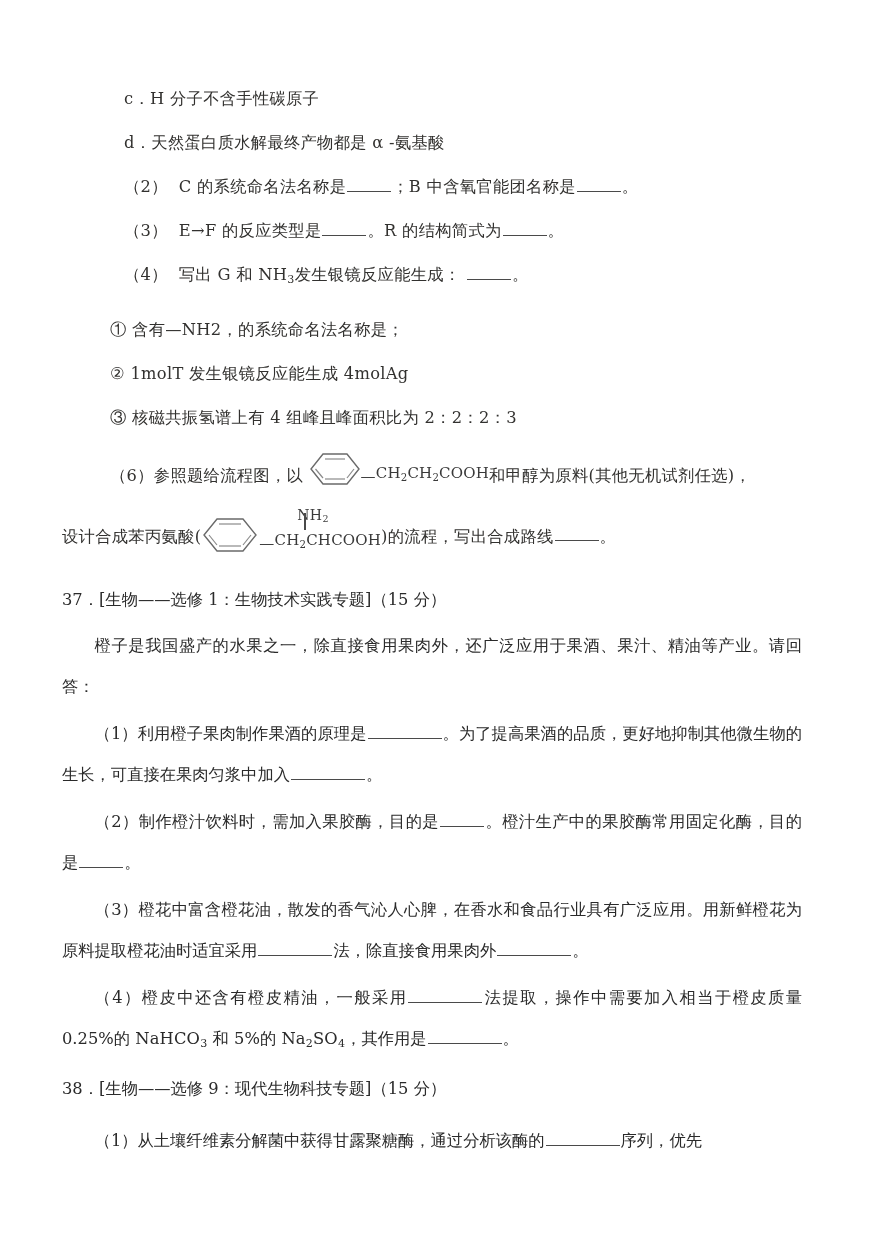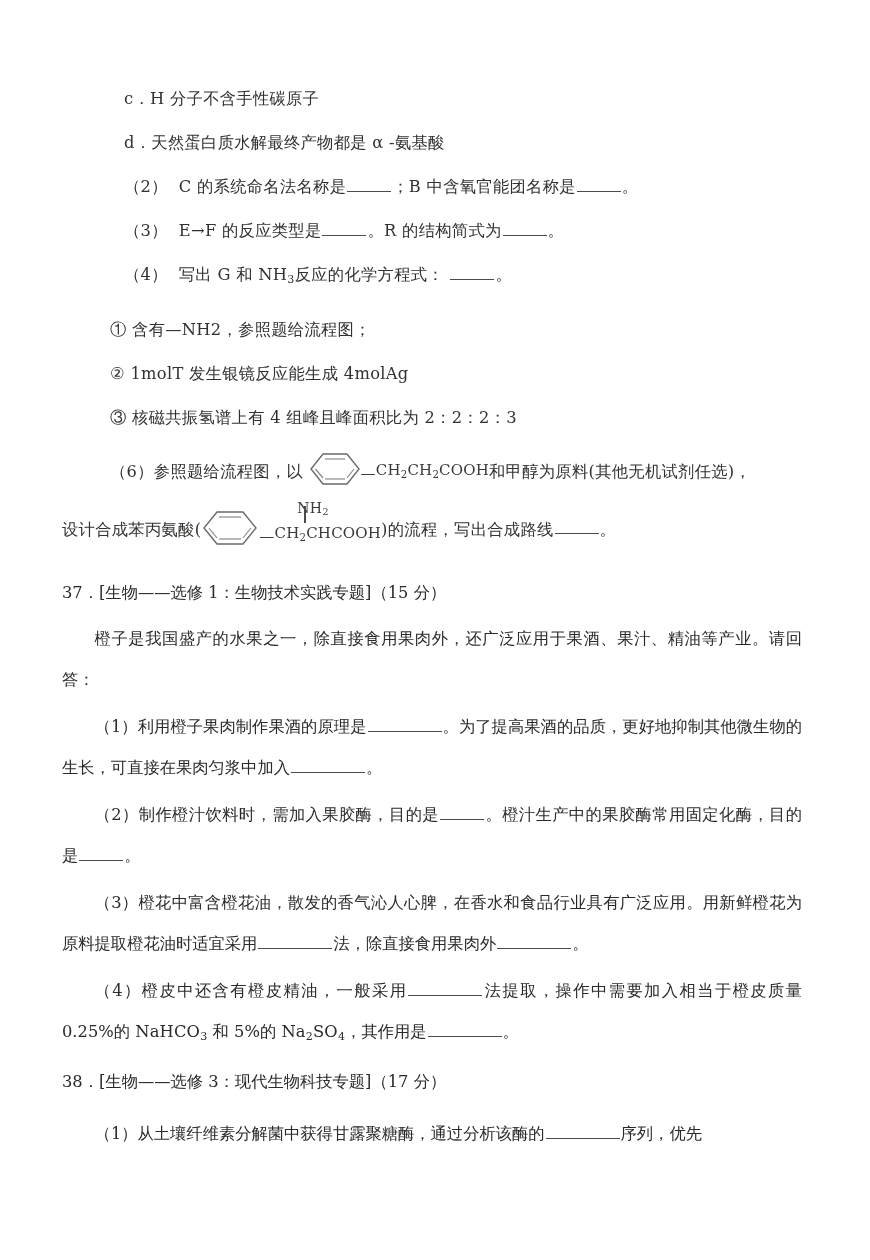--- a/index.html
+++ b/index.html
@@ -133,42 +133,42 @@
       <span>（2）</span>&nbsp;&nbsp;<span>C 的系统命名法名称是</span><span class="blank b-sm"></span><span>；B 中含氧官能团名称是</span><span class="blank b-sm"></span><span>。</span>
     </div>
     <div class="gap-s"></div>
 
     <div class="line ind-1">
       <span>（3）</span>&nbsp;&nbsp;<span>E→F 的反应类型是</span><span class="blank b-sm"></span><span>。R 的结构简式为</span><span class="blank b-sm"></span><span>。</span>
     </div>
     <div class="gap-s"></div>
 
     <div class="line ind-1">
-      <span>（4）</span>&nbsp;&nbsp;<span>写出 G 和 NH</span><sub>3</sub><span>反应的化学方程式：</span>&nbsp;<span class="blank b-sm"></span><span>。</span>
+      <span>（4）</span>&nbsp;&nbsp;<span>写出 G 和 NH</span><sub>3</sub><span>发生银镜反应能生成：</span>&nbsp;<span class="blank b-sm"></span><span>。</span>
     </div>
     <div class="gap-s"></div>
 
     <div class="gap-s"></div>
 
     <div class="line ind-0" style="padding-left:48px">
-      <span>①</span>&nbsp;<span>含有—NH2，参照题给流程图；</span>
+      <span>①</span>&nbsp;<span>含有—NH2，的系统命名法名称是；</span>
     </div>
     <div class="gap-s"></div>
 
     <div class="line ind-0" style="padding-left:48px">
       <span>②</span>&nbsp;<span>1molT 发生银镜反应能生成 4molAg</span>
     </div>
     <div class="gap-s"></div>
 
     <div class="line ind-0" style="padding-left:48px">
       <span>③</span>&nbsp;<span>核磁共振氢谱上有 4 组峰且峰面积比为 2：2：2：3</span>
     </div>
     <div class="gap-m"></div>
 
-    <div class="line ind-0" style="padding-left:48px;line-height:24px">
+    <div class="line ind-0" style="padding-left:48px;line-height:38px">
       <span>（6）</span><span>参照题给流程图，以</span>&nbsp;<span class="struct"><span class="benz"><svg width="52" height="36" viewBox="0 0 52 36" aria-hidden="true">
               <polygon points="14,3 38,3 50,18 38,33 14,33 2,18" fill="none" stroke="#6a6a6a" stroke-width="1.4"></polygon>
               <line x1="16" y1="8" x2="36" y2="8" stroke="#8a8a8a" stroke-width="1.2"></line>
               <line x1="16" y1="28" x2="36" y2="28" stroke="#8a8a8a" stroke-width="1.2"></line>
               <line x1="6.5" y1="18" x2="14" y2="27" stroke="#8a8a8a" stroke-width="1.2"></line>
               <line x1="45" y1="18" x2="38" y2="27" stroke="#8a8a8a" stroke-width="1.2"></line>
             </svg></span><span class="chemtext">—</span><span class="chemtext"><span>CH</span><sub>2</sub><span>CH</span><sub>2</sub><span>COOH</span></span></span><span>和甲醇为原料(其他无机试剂任选)，</span>
     </div>
     <div class="gap-m"></div>
 
@@ -202,21 +202,21 @@
     <div class="para para-indent" style="width:740px">
       <span>（3）</span><span>橙花中富含橙花油，散发的香气沁人心脾，在香水和食品行业具有广泛应用。用新鲜橙花为原料提取橙花油时适宜采用</span><span class="blank b-md"></span><span>法，除直接食用果肉外</span><span class="blank b-md"></span><span>。</span>
     </div>
     <div class="gap-s"></div>
 
     <div class="para para-indent" style="width:740px">
       <span>（4）</span><span>橙皮中还含有橙皮精油，一般采用</span><span class="blank b-md"></span><span>法提取，操作中需要加入相当于橙皮质量 </span><span>0.25%</span><span>的 </span><span class="mono-chem"><span>NaHCO</span><sub>3</sub></span><span> 和 </span><span>5%</span><span>的 </span><span class="mono-chem"><span>Na</span><sub>2</sub><span>SO</span><sub>4</sub></span><span>，其作用是</span><span class="blank b-md"></span><span>。</span>
     </div>
     <div class="gap-s"></div>
 
-    <div class="heading ind-0">38．[生物——选修 3：现代生物科技专题]（17 分）</div>
+    <div class="heading ind-0">38．[生物——选修 9：现代生物科技专题]（15 分）</div>
     <div class="gap-s"></div>
 
     <div class="gap-s"></div>
 
     <div class="para para-indent" style="width:740px">
       <span>（1）</span><span>从土壤纤维素分解菌中获得甘露聚糖酶，通过分析该酶的</span><span class="blank b-md"></span><span>序列，优先</span>
     </div>
 
   </div>
 </div>

